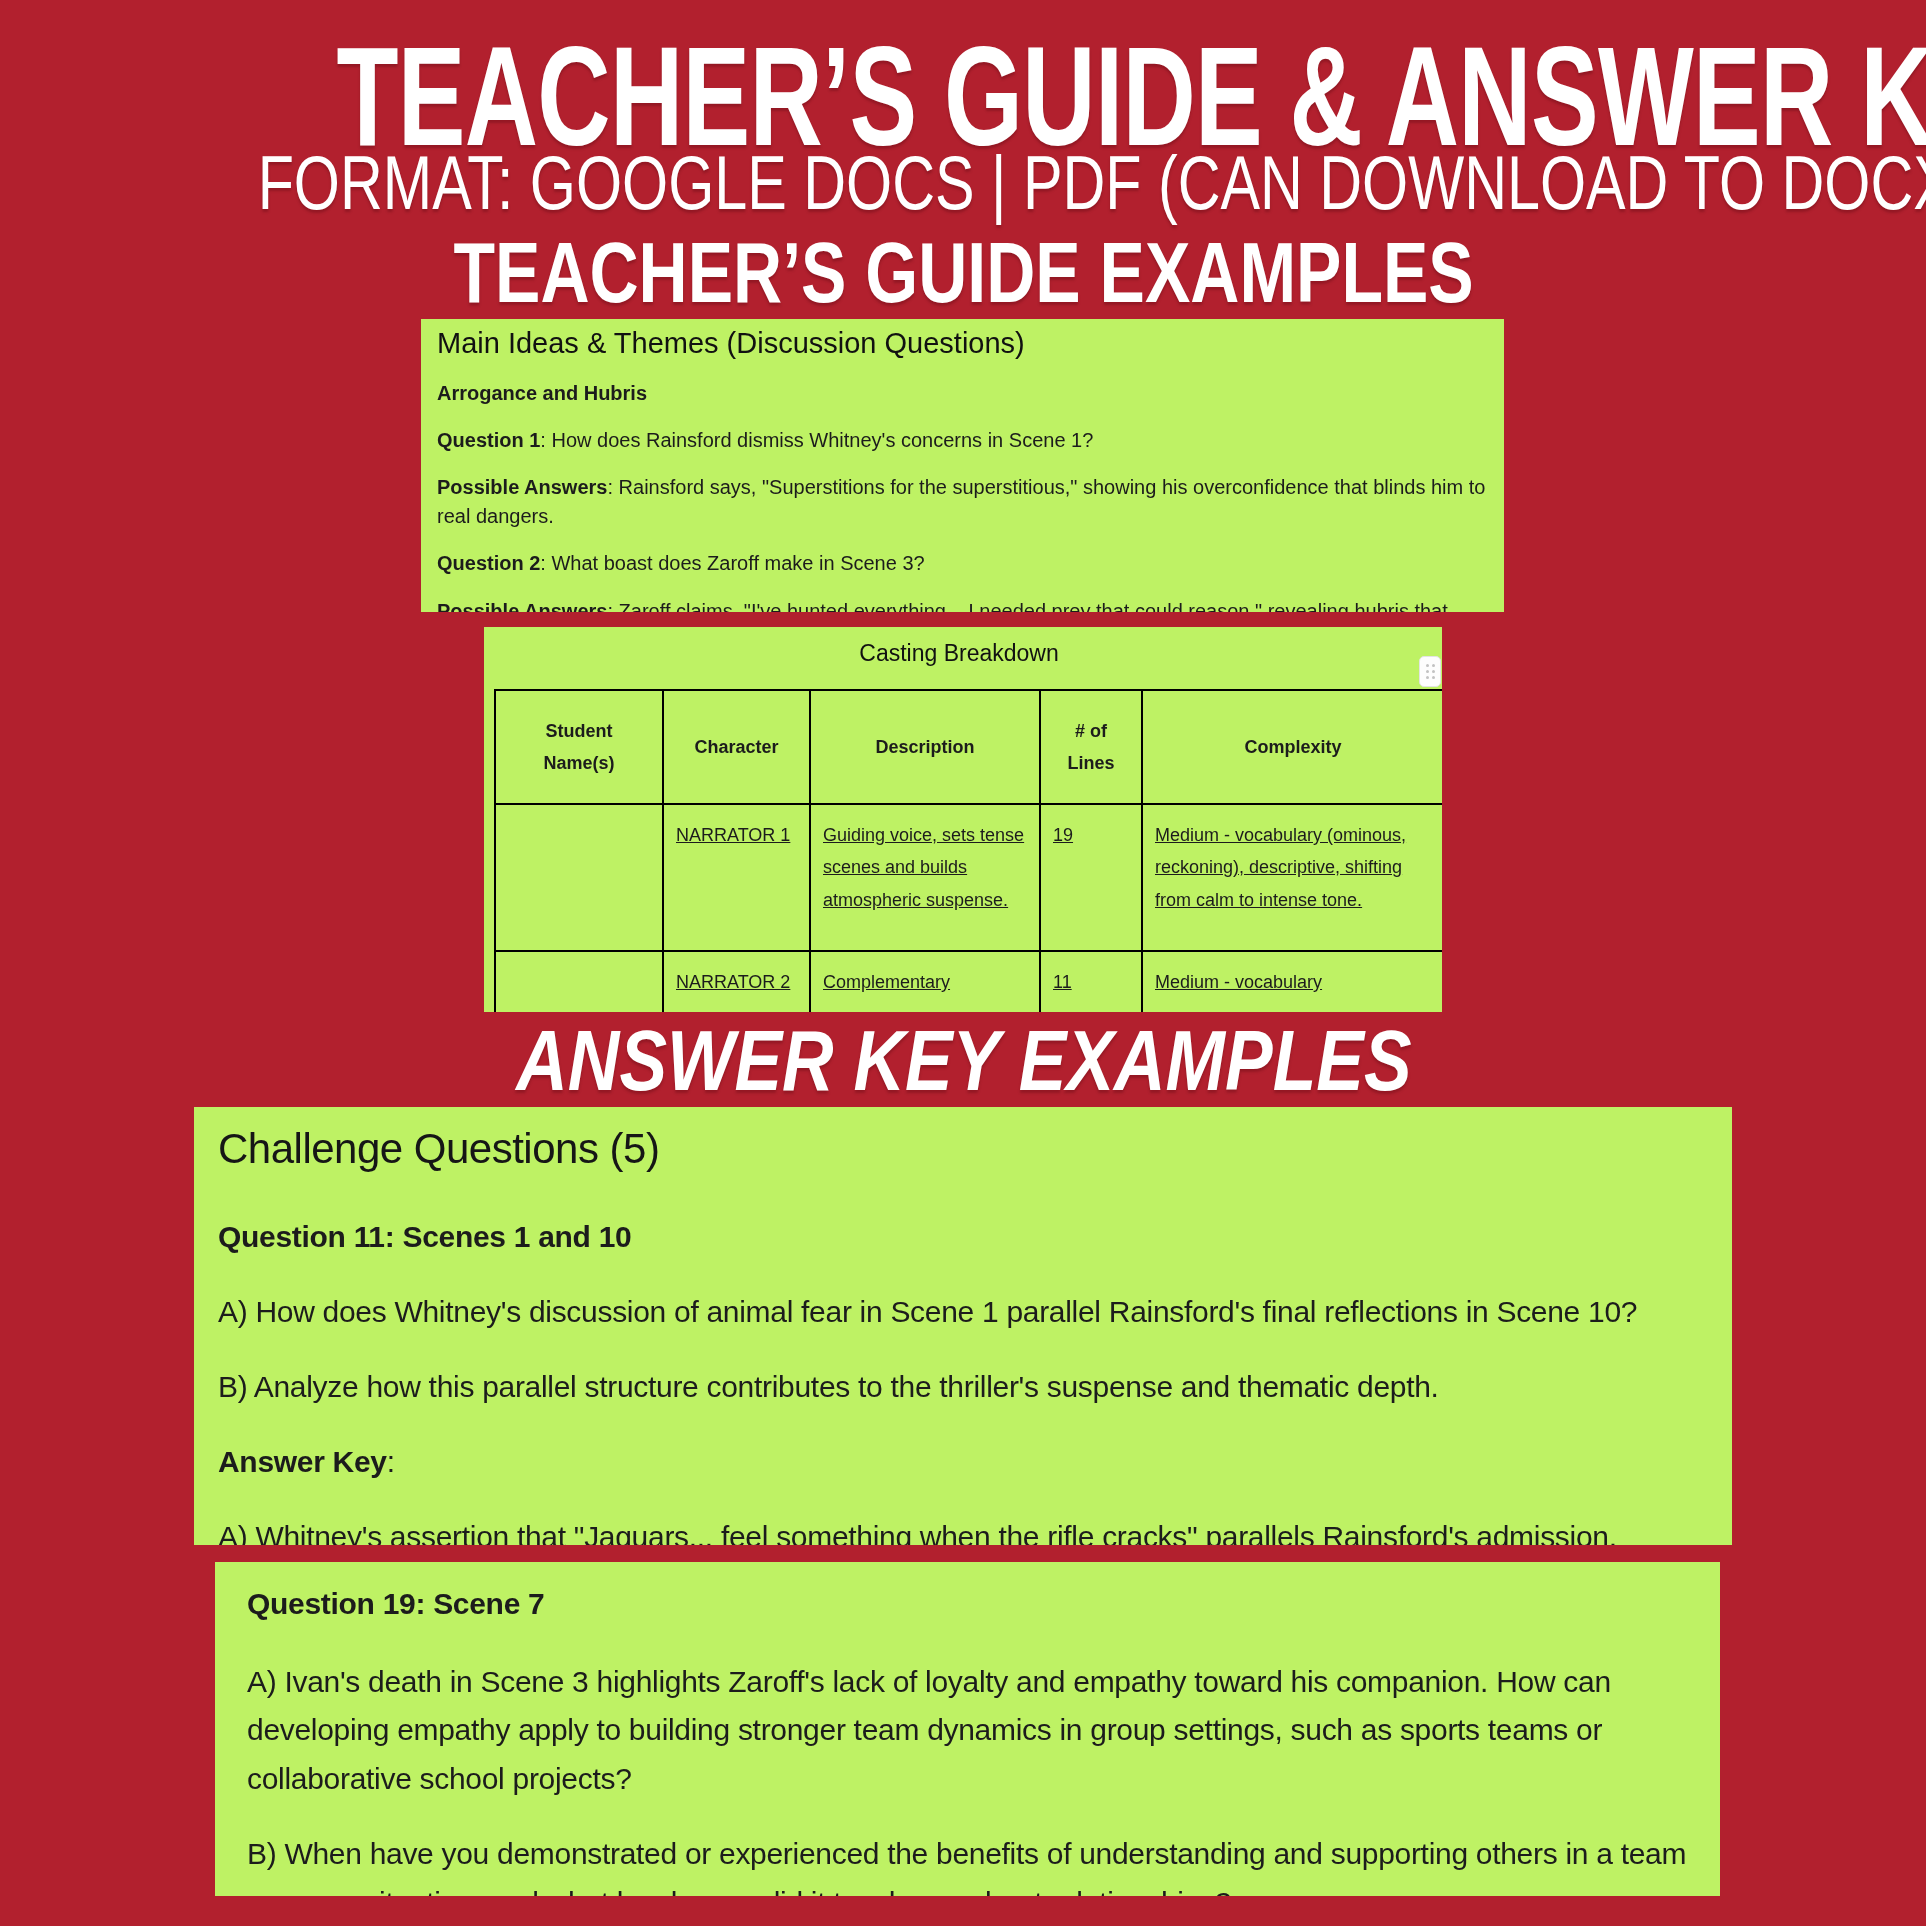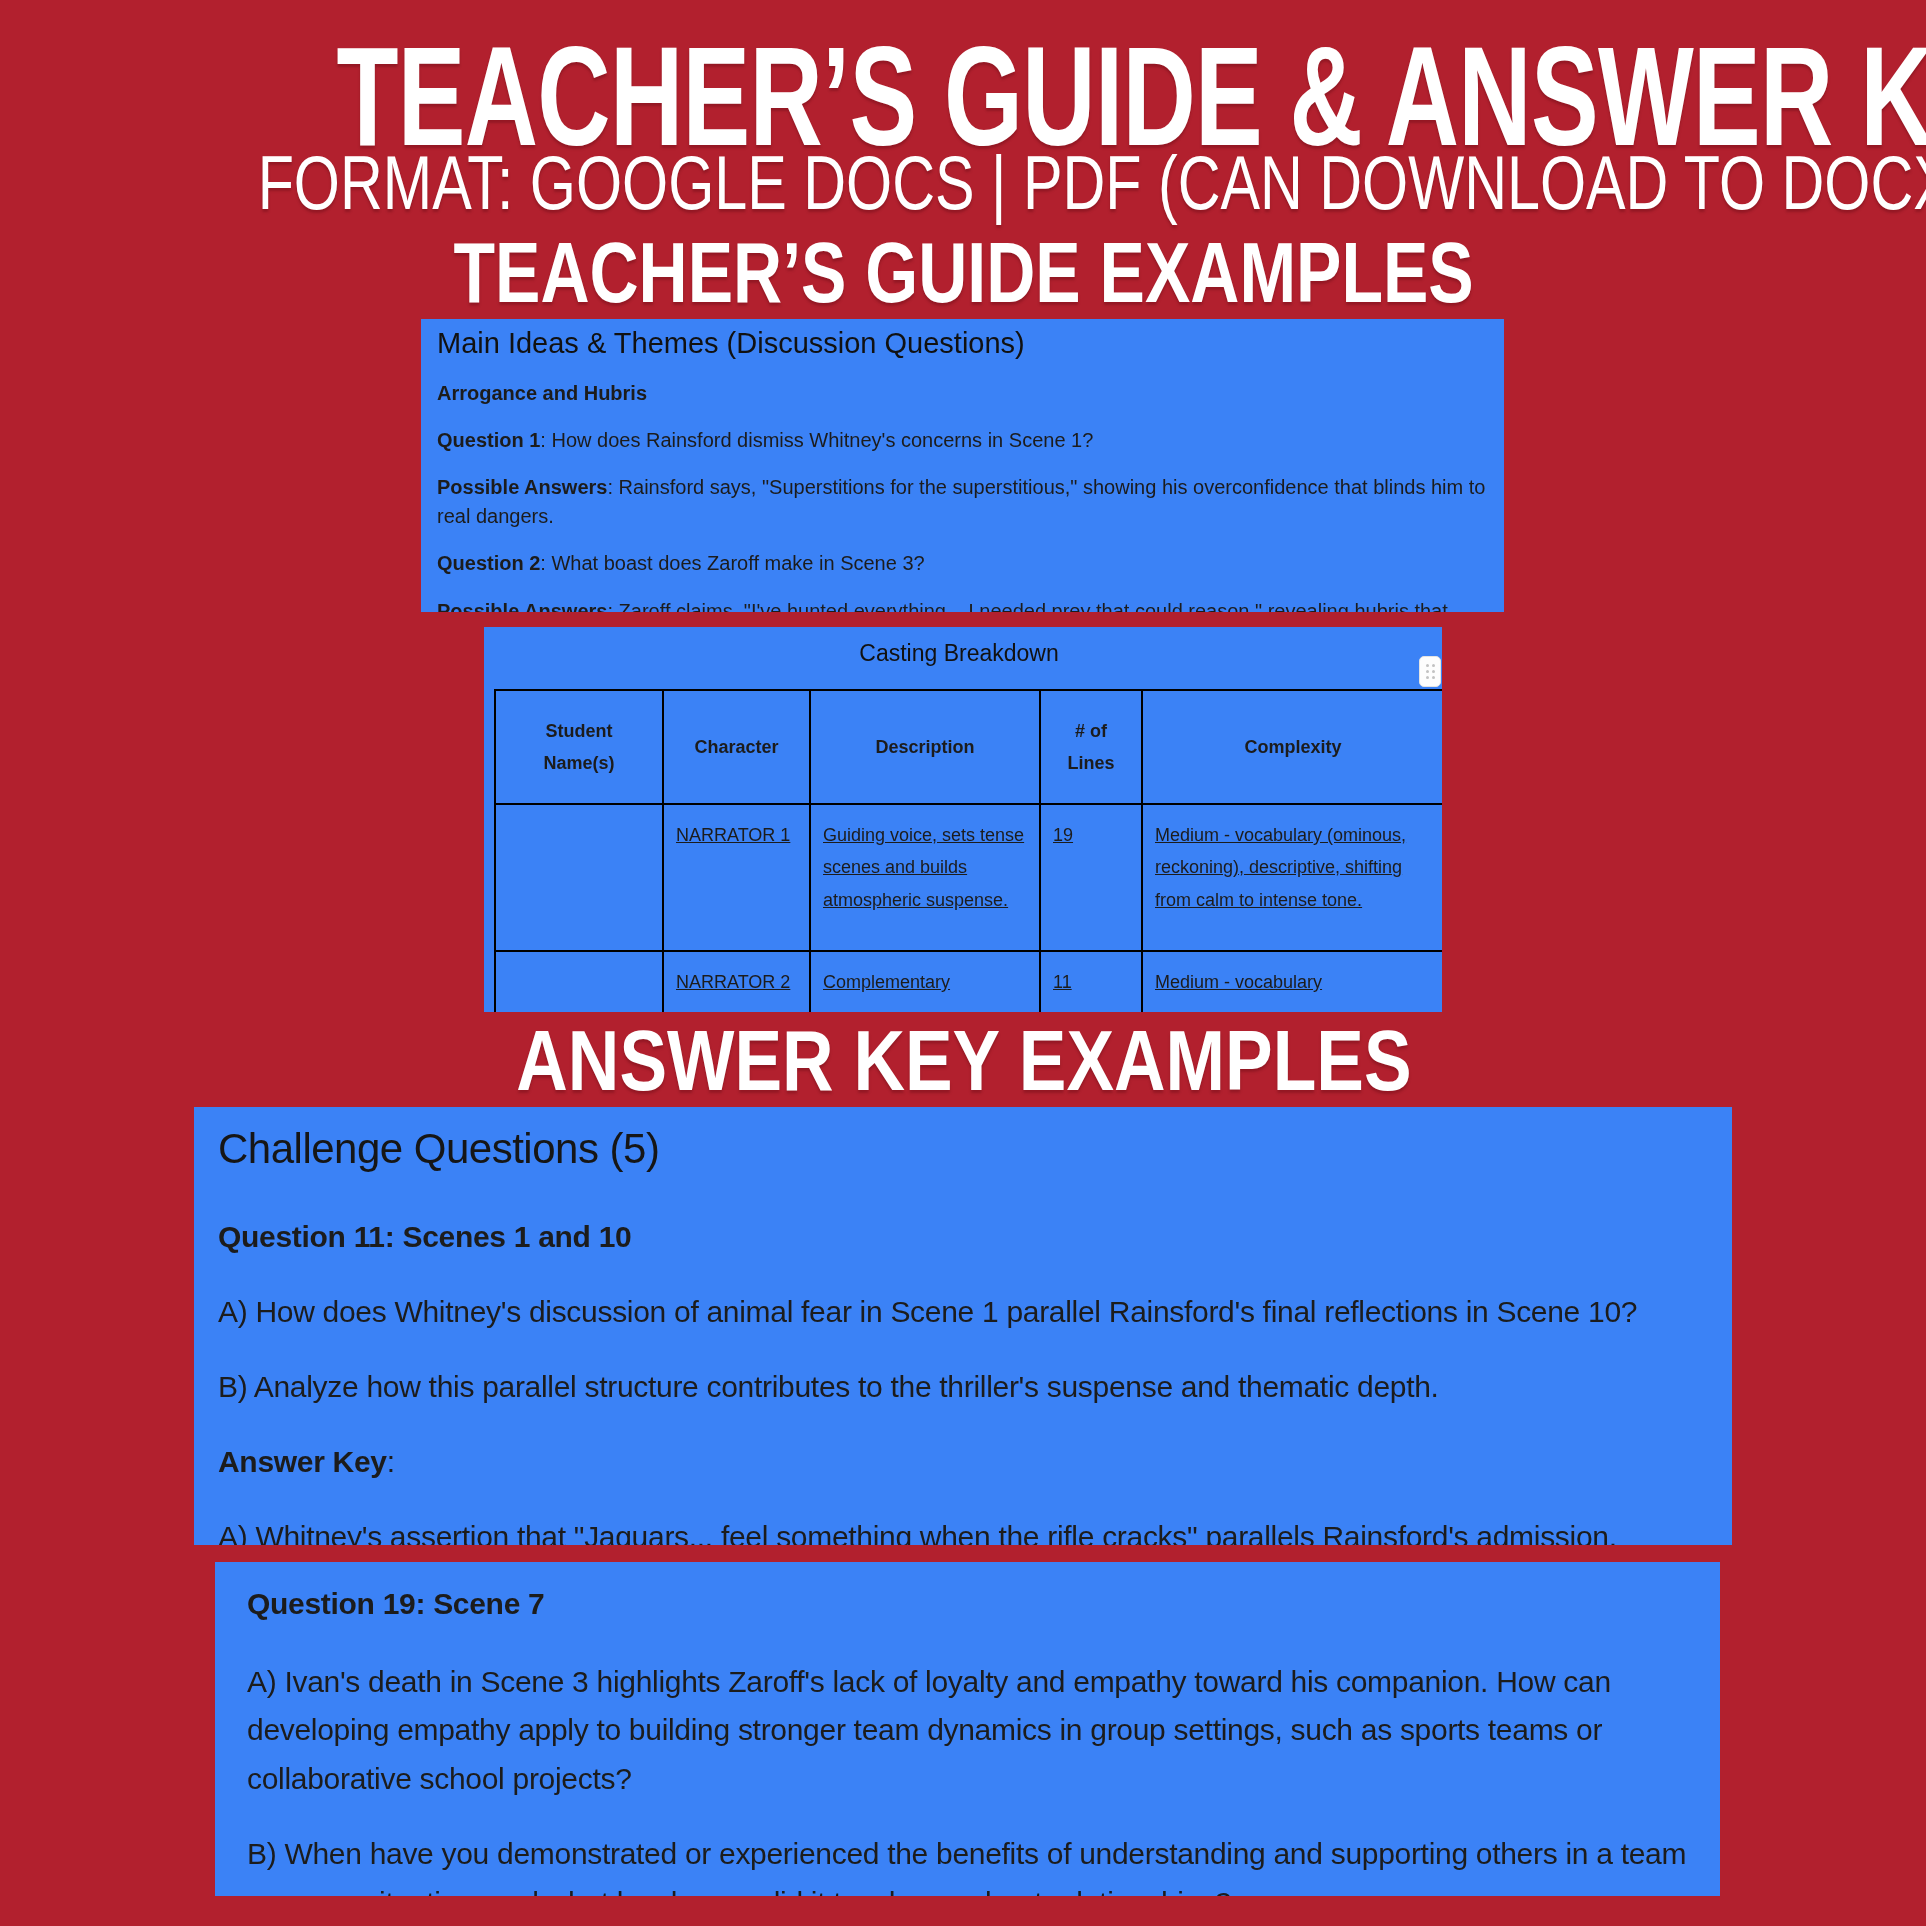--- a/index.html
+++ b/index.html
@@ -18,25 +18,25 @@
     display:inline-block;color:#ffffff;font-weight:bold;line-height:1;
     transform-origin:50% 50%;
     text-shadow:0 3px 3px rgba(70,0,12,.28);
   }
   .main-title{top:26px;}
   .main-title .cond{font-size:141px;transform:scaleX(.72);letter-spacing:-1px;}
   .subtitle{top:145px;}
   .subtitle .cond{font-size:76px;font-weight:400;transform:scaleX(.78);letter-spacing:0;}
   .section-1{top:230px;}
   .section-1 .cond{font-size:85px;transform:scaleX(.80);}
-  .section-2{top:1018px;}
+  .section-2{top:1018px;font-style:italic;}
   .section-2 .cond{font-size:85px;transform:scaleX(.84);}
 
   
-  .panel{position:absolute;background:#3b82f6;overflow:hidden;color:#1c1c1c;}
+  .panel{position:absolute;background:#bef264;overflow:hidden;color:#1c1c1c;}
 
   
   .p-discussion{left:421px;top:319px;width:1083px;height:293px;padding:6px 16px 0 16px;box-sizing:border-box;}
   .p-discussion .doc-title{font-size:29px;font-weight:400;margin:2px 0 22px 0;color:#111;}
   .p-discussion p{font-size:20px;line-height:1.42;margin:0 0 19px 0;}
   .p-discussion .bold-head{font-weight:bold;font-size:20px;margin:0 0 21px 0;}
   .p-discussion b{font-weight:bold;}
 
   
   .p-casting{left:484px;top:627px;width:958px;height:385px;box-sizing:border-box;padding-top:13px;}

